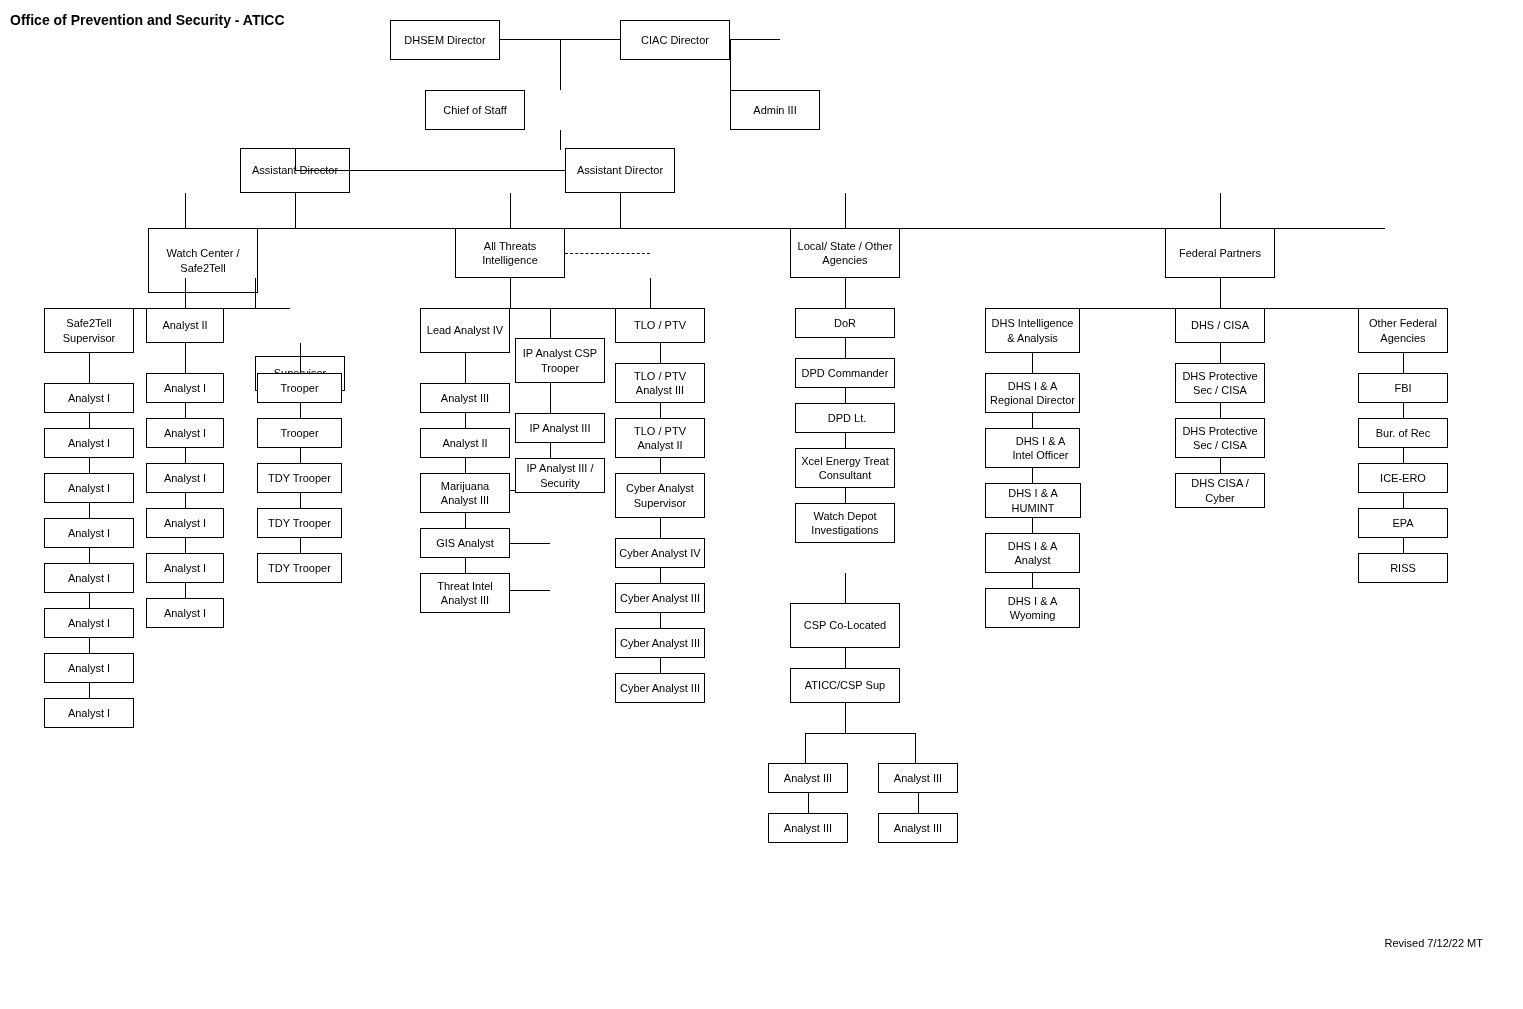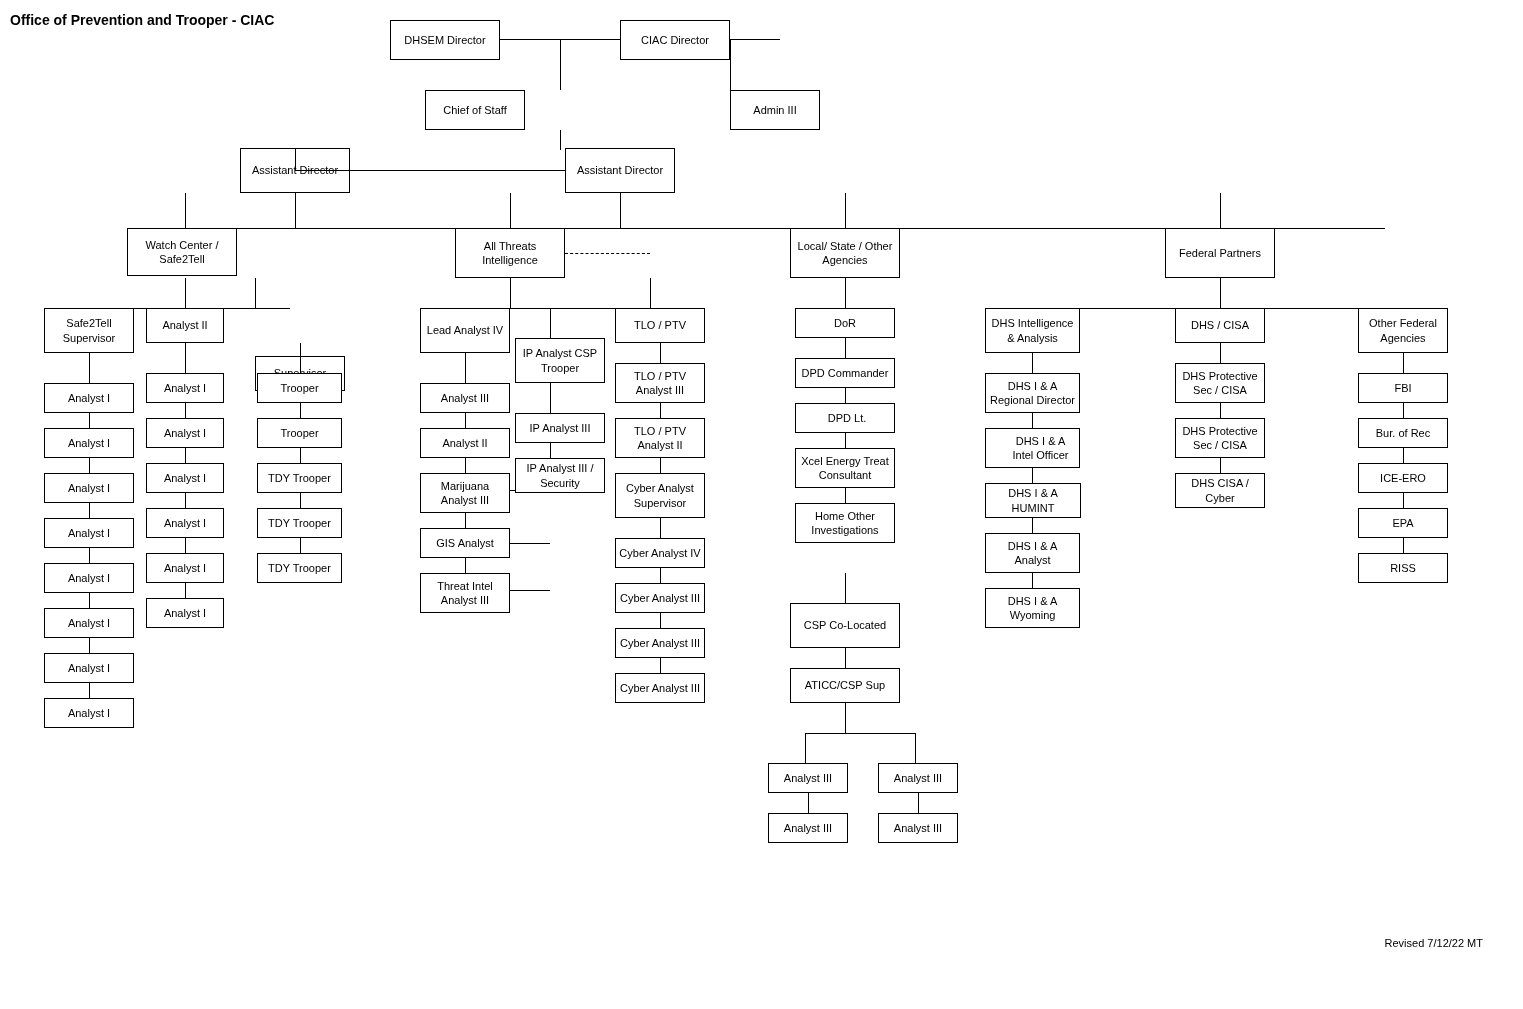--- a/index.html
+++ b/index.html
@@ -51,21 +51,21 @@
     .revised {
       position: absolute;
       font-size: 11px;
       text-align: right;
     }
   </style>
 </head>
 <body>
 
 <div class="page">
-  <div class="title">Office of Prevention and Trooper - CIAC</div>
+  <div class="title">Office of Prevention and Security - ATICC</div>
 
   <div class="box" style="left:390px;top:20px;width:110px;height:40px;">
     <span>DHSEM Director</span>
   </div>
 
   <div class="box" style="left:620px;top:20px;width:110px;height:40px;">
     <span>CIAC Director</span>
   </div>
 
   <div class="connector connector-h" style="left:500px;top:39px;width:120px;"></div>
@@ -95,21 +95,21 @@
 
   <div class="connector connector-v" style="left:560px;top:150px;height:0px;"></div>
 
   <div class="connector connector-h" style="left:295px;top:170px;width:270px;"></div>
   <div class="connector connector-v" style="left:295px;top:148px;height:22px;"></div>
 
   <div class="connector connector-v" style="left:620px;top:193px;height:35px;"></div>
 
   <div class="connector connector-h" style="left:165px;top:228px;width:1220px;"></div>
 
-  <div class="box" style="left:127px;top:228px;width:110px;height:48px;">
+  <div class="box" style="left:148px;top:228px;width:110px;height:65px;">
     <span>Watch Center / Safe2Tell</span>
   </div>
 
   <div class="box" style="left:455px;top:228px;width:110px;height:50px;">
     <span>All Threats Intelligence</span>
   </div>
 
   <div class="box" style="left:790px;top:228px;width:110px;height:50px;">
     <span>Local/ State / Other Agencies</span>
   </div>
@@ -337,21 +337,21 @@
   <div class="connector connector-v" style="left:845px;top:388px;height:15px;"></div>
   <div class="box" style="left:795px;top:403px;width:100px;height:30px;padding-left:7px;">
       <span>DPD Lt.</span>
     </div>
   <div class="connector connector-v" style="left:845px;top:433px;height:15px;"></div>
   <div class="box" style="left:795px;top:448px;width:100px;height:40px;">
       <span>Xcel Energy Treat Consultant</span>
     </div>
   <div class="connector connector-v" style="left:845px;top:488px;height:15px;"></div>
   <div class="box" style="left:795px;top:503px;width:100px;height:40px;">
-      <span>Home Other Investigations</span>
+      <span>Watch Depot Investigations</span>
     </div>
 
   <div class="connector connector-v" style="left:845px;top:573px;height:30px;"></div>
   <div class="box" style="left:790px;top:603px;width:110px;height:45px;">
       <span>CSP Co-Located</span>
     </div>
   <div class="connector connector-v" style="left:845px;top:648px;height:20px;"></div>
   <div class="box" style="left:790px;top:668px;width:110px;height:35px;">
       <span>ATICC/CSP Sup</span>
     </div>

